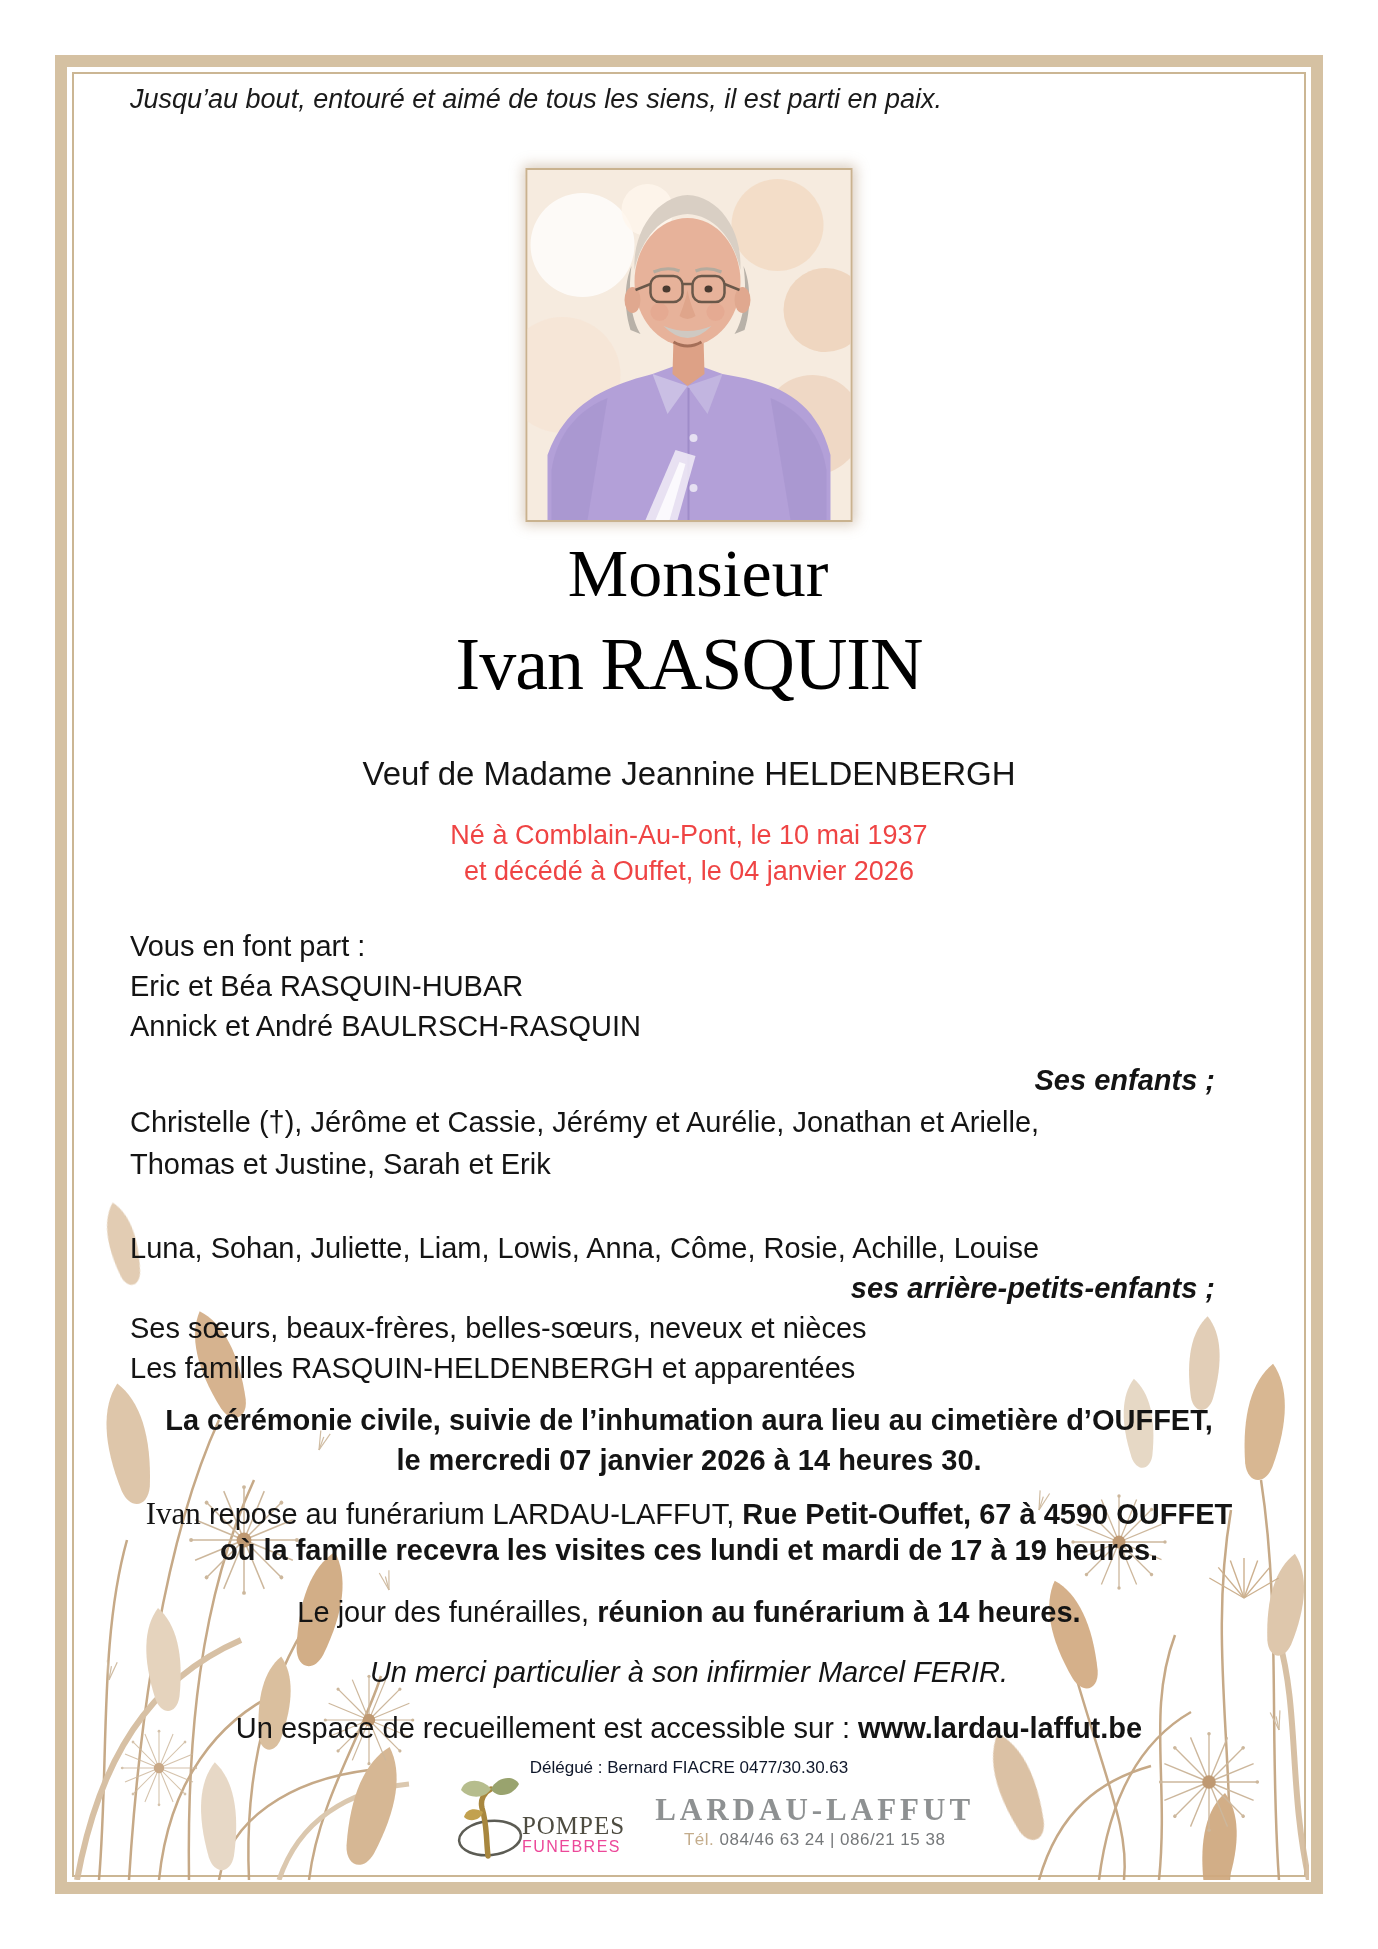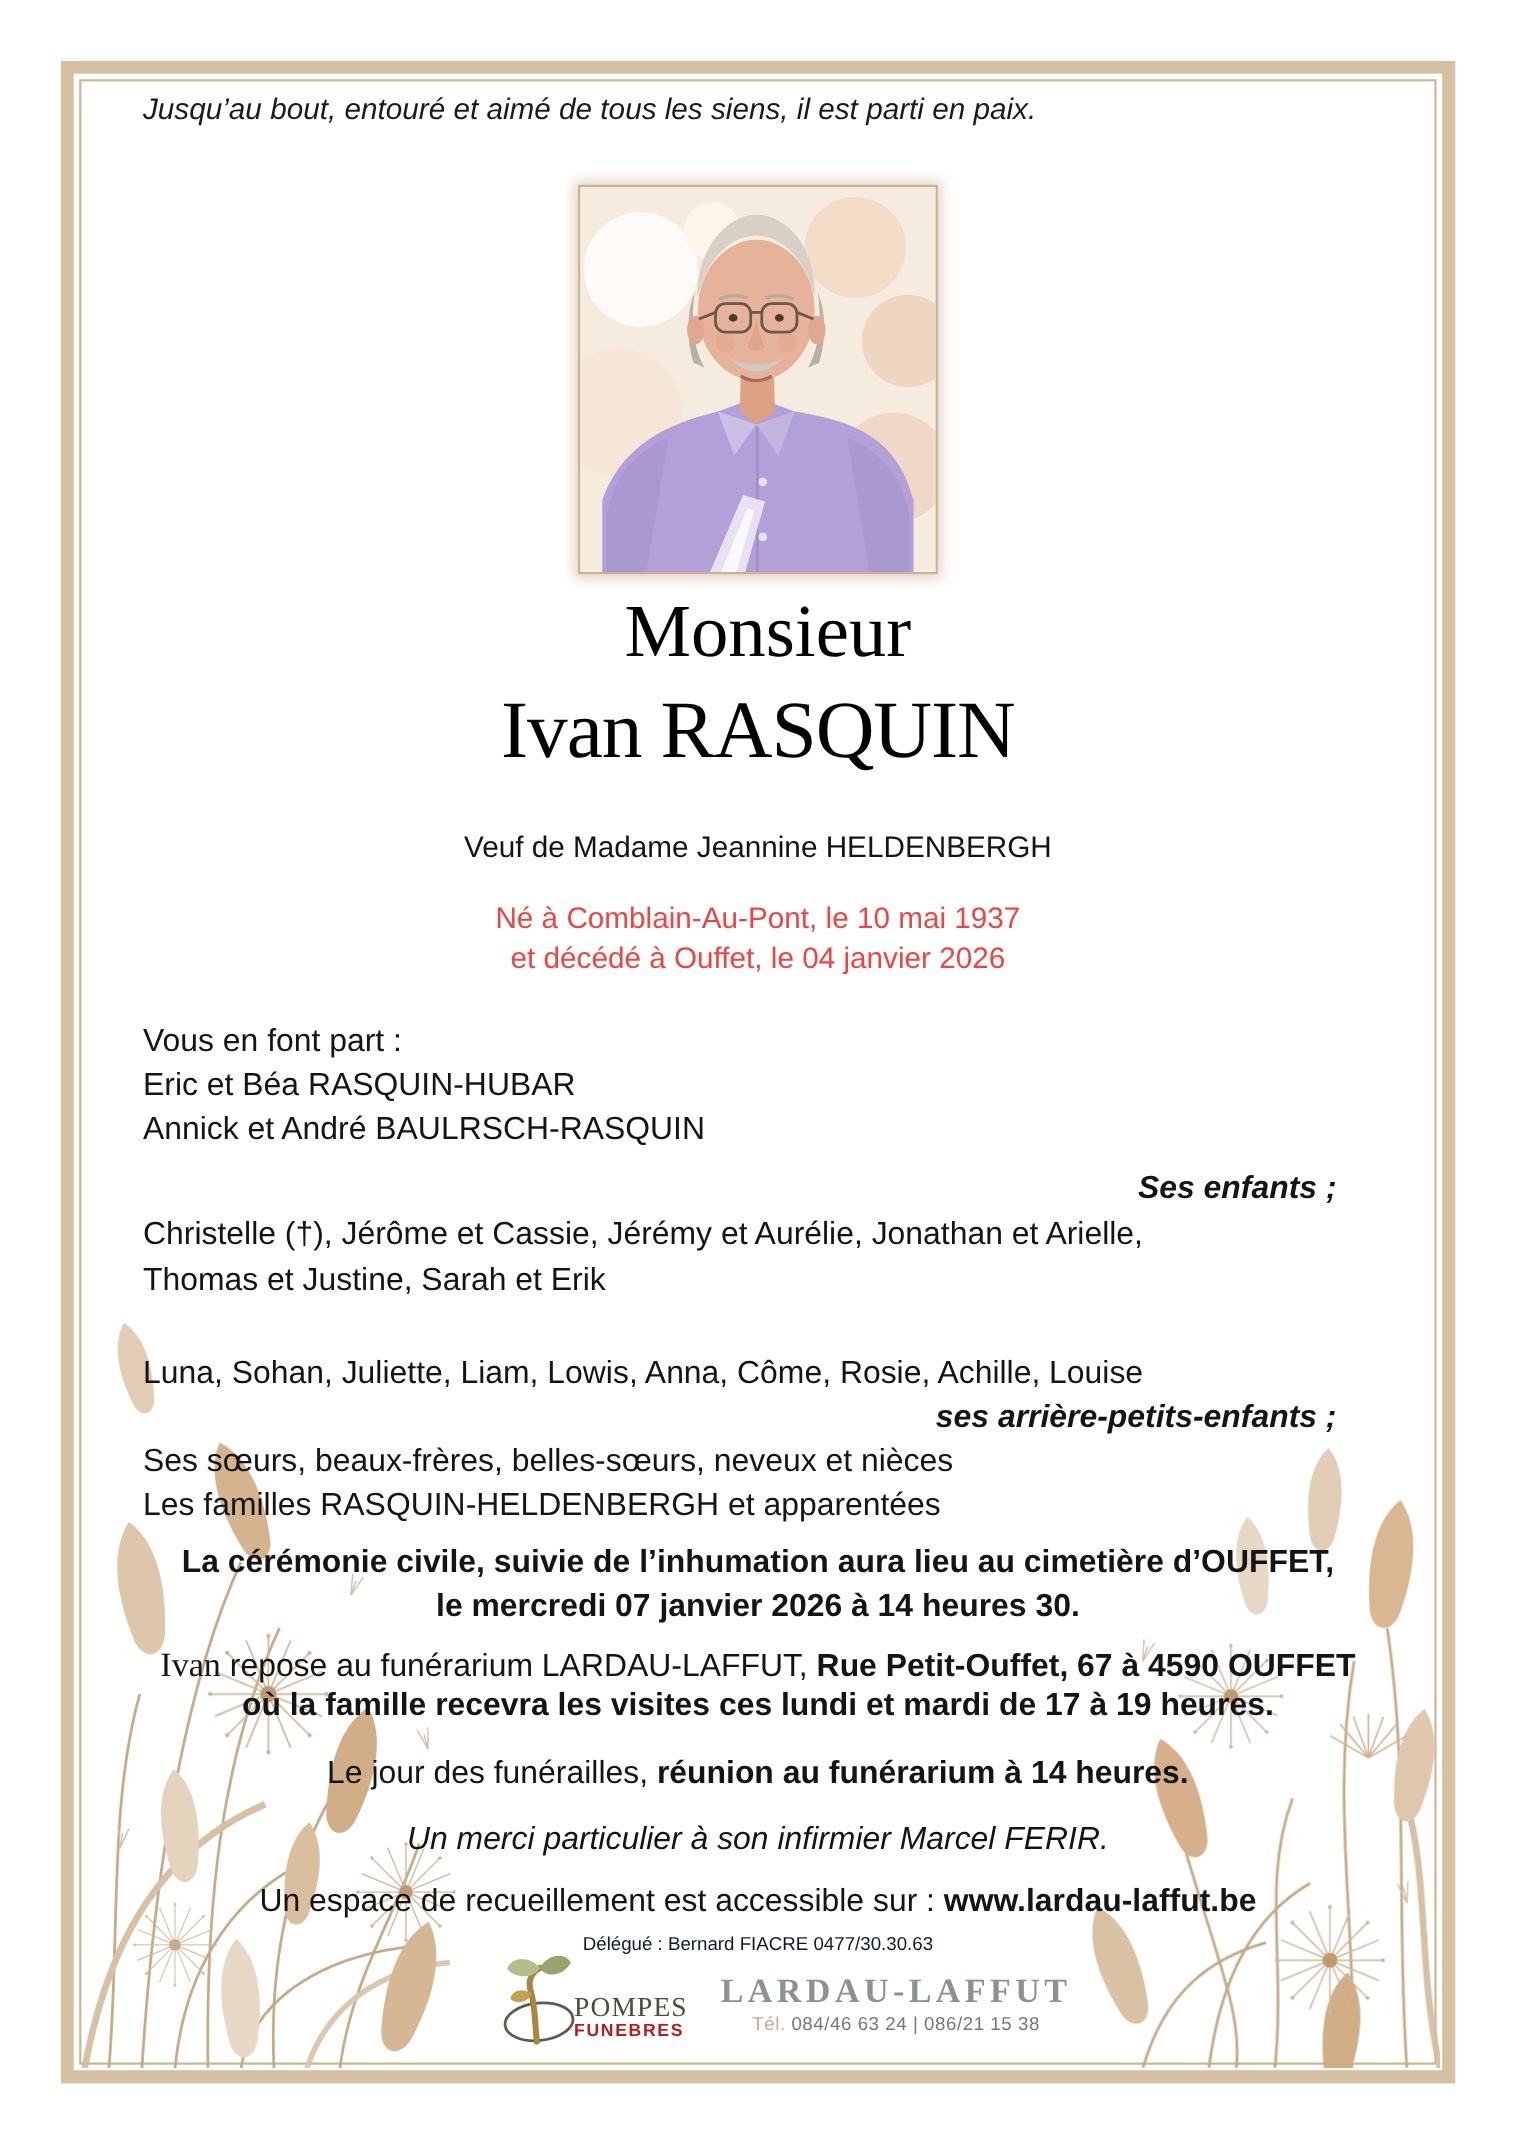--- a/index.html
+++ b/index.html
@@ -16,29 +16,29 @@
   .r-center{left:0;right:0;text-align:center;}
   .lbl{font-weight:bold;font-style:italic;}
   .b{font-weight:bold;}
   .i{font-style:italic;}
   .quote{position:absolute;top:10px;left:56px;right:40px;font-size:27px;font-style:italic;color:#1a1a1a;}
   .photo-wrap{position:absolute;top:94px;left:50%;transform:translateX(-50%);width:323px;height:350px;
               border:2px solid #c9b28f;box-shadow:0 0 12px 3px rgba(178,148,118,.45);background:#f7ece1;}
   .title-serif{position:absolute;left:0;right:0;text-align:center;font-family:"Liberation Serif", serif;color:#000;}
   .t-monsieur{top:462px;font-size:68px;line-height:1.1;margin-left:18px;}
   .t-name{top:550px;font-size:74px;line-height:1.1;letter-spacing:-1px;}
-  .subtitle{position:absolute;top:681px;left:0;right:0;text-align:center;font-size:27px;color:#141414;}
+  .subtitle{position:absolute;top:681px;left:0;right:0;text-align:center;font-size:33px;color:#141414;}
   .bd-line{position:absolute;left:0;right:0;text-align:center;font-size:27px;color:#ef4444;}
   .serif-name{font-family:"Liberation Serif", serif;font-size:31px;}
   .delegate{position:absolute;top:1684px;left:0;right:0;text-align:center;font-size:17px;color:#0f172a;}
   .logo-row{position:absolute;top:1702px;left:0;right:0;display:flex;justify-content:center;align-items:center;gap:30px;z-index:4;padding-left:48px;}
   .logo-mark{display:flex;align-items:flex-end;}
   .logo-mark-text{margin-left:-30px;margin-bottom:12px;display:flex;flex-direction:column;line-height:1.05;}
   .pompes{font-family:"Liberation Serif", serif;font-size:25px;color:#4e4c41;letter-spacing:1px;}
-  .funebres{font-size:16px;color:#b91c1c;font-weight:bold;letter-spacing:1.5px;}
+  .funebres{font-size:16px;color:#ec4899;font-weight:normal;letter-spacing:1.5px;}
   .company{display:flex;flex-direction:column;align-items:center;}
   .company-name{font-family:"Liberation Serif", serif;font-weight:bold;font-size:31px;color:#8e9192;letter-spacing:4px;line-height:1.05;}
   .company-phone{font-size:17px;color:#75787a;margin-top:3px;letter-spacing:.5px;}
   .tel{color:#c4ad8c;}
 </style>
 </head>
 <body>
 
 <div class="page">
 

